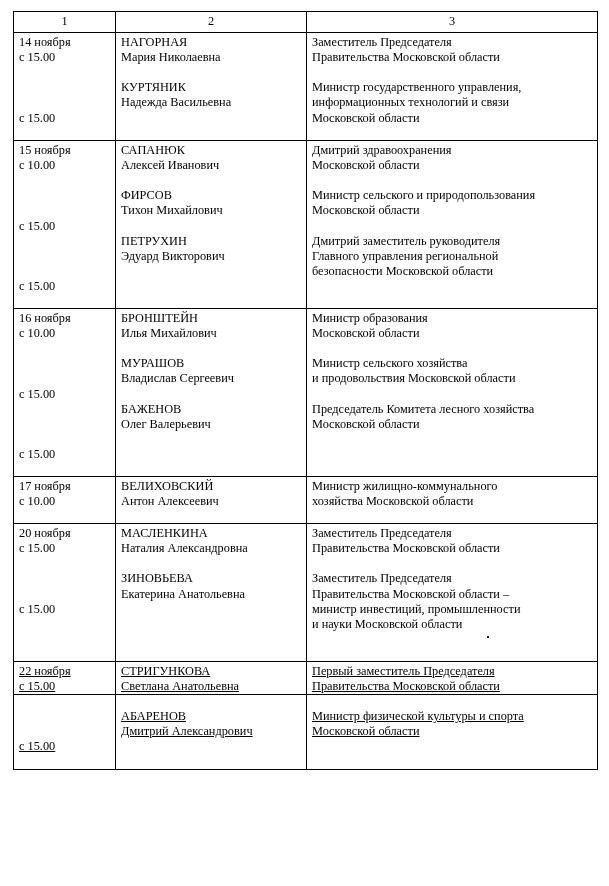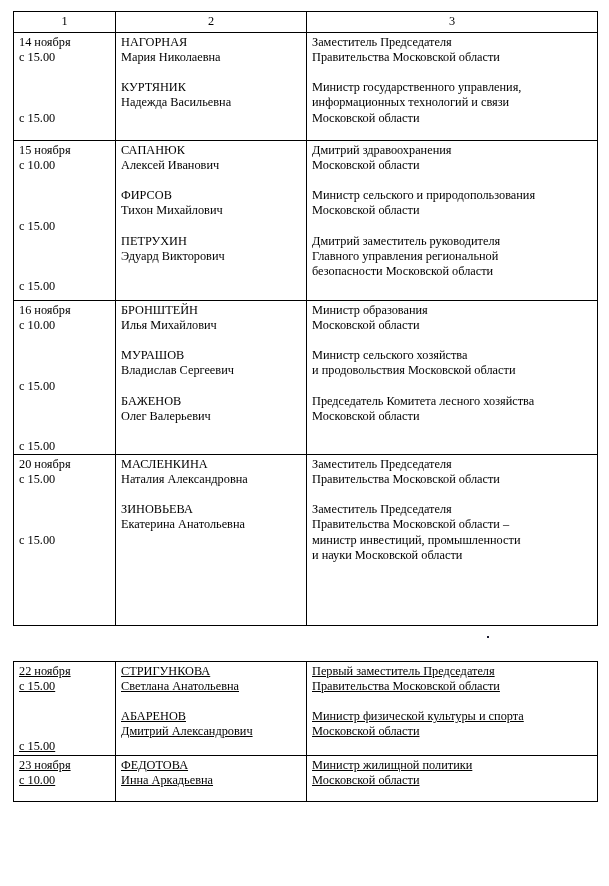--- a/index.html
+++ b/index.html
@@ -24,21 +24,21 @@
   table.sched {
     position: absolute;
     border-collapse: collapse;
     table-layout: fixed;
     font-size: 12.3px;
     line-height: 15.1px;
   }
   table.sched td, table.sched th {
     border: 1px solid #000000;
     vertical-align: top;
-    padding: 2px 0 0 5px;
+    padding: 2px 0 14px 5px;
     font-weight: normal;
     text-align: left;
   }
   table.sched th {
     text-align: center;
     padding: 2px 0 3px 0;
   }
   
   col.c1 { width: 102px; }
   col.c2 { width: 191px; }
@@ -166,20 +166,34 @@
             <span class="cell-line">Министр образования</span>
             <span class="cell-line">Московской области</span>
             <span class="blank-line"></span>
             <span class="cell-line">Министр сельского хозяйства</span>
             <span class="cell-line">и продовольствия Московской области</span>
             <span class="blank-line"></span>
             <span class="cell-line">Председатель Комитета лесного хозяйства</span>
             <span class="cell-line">Московской области</span>
           </td>
         </tr>
+        <tr style="height: 42px;">
+          <td>
+            <span class="cell-line">17 ноября</span>
+            <span class="cell-line">с 10.00</span>
+          </td>
+          <td>
+            <span class="surname">ВЕЛИХОВСКИЙ</span>
+            <span class="cell-line">Антон Алексеевич</span>
+          </td>
+          <td>
+            <span class="cell-line">Министр жилищно-коммунального</span>
+            <span class="cell-line">хозяйства Московской области</span>
+          </td>
+        </tr>
         <tr style="height: 171px;">
           <td>
             <span class="cell-line">20 ноября</span>
             <span class="cell-line">с 15.00</span>
             <span class="blank-line"></span>
             <span class="blank-line"></span>
             <span class="blank-line"></span>
             <span class="cell-line">с 15.00</span>
           </td>
           <td>
@@ -226,32 +240,18 @@
             <span class="cell-line">Дмитрий Александрович</span>
           </td>
           <td>
             <span class="cell-line">Первый заместитель Председателя</span>
             <span class="cell-line">Правительства Московской области</span>
             <span class="blank-line"></span>
             <span class="cell-line">Министр физической культуры и спорта</span>
             <span class="cell-line">Московской области</span>
           </td>
         </tr>
-        <tr style="height: 46px;">
-          <td>
-            <span class="cell-line">23 ноября</span>
-            <span class="cell-line">с 10.00</span>
-          </td>
-          <td>
-            <span class="surname">ФЕДОТОВА</span>
-            <span class="cell-line">Инна Аркадьевна</span>
-          </td>
-          <td>
-            <span class="cell-line">Министр жилищной политики</span>
-            <span class="cell-line">Московской области</span>
-          </td>
-        </tr>
       </tbody>
   </table>
 
   <span class="dot-artifact"></span>
 
 </div>
 
 </body></html>

